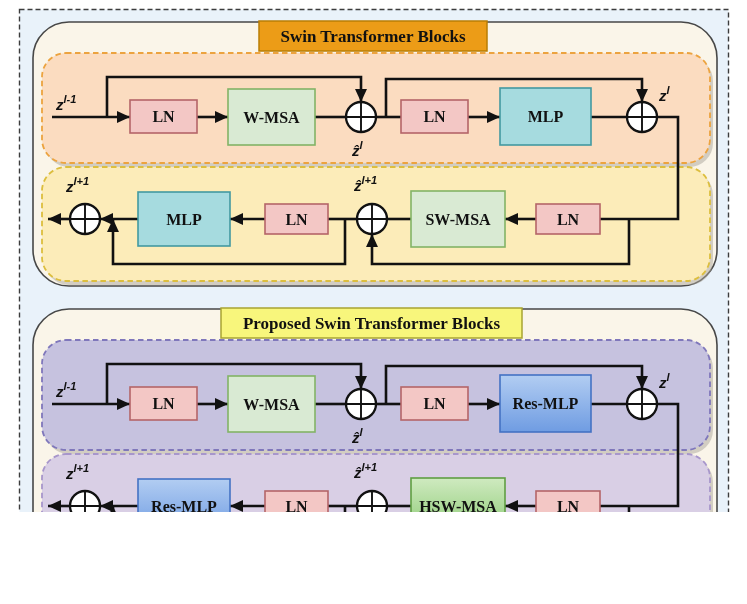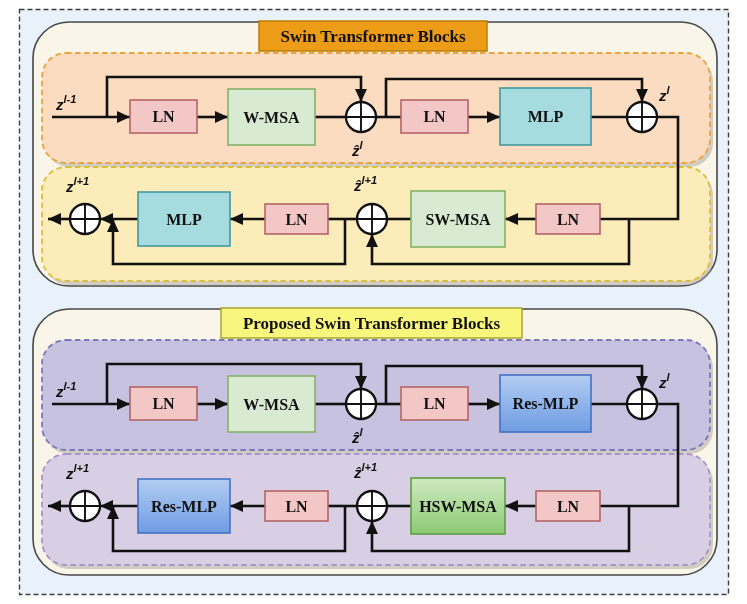--- a/index.html
+++ b/index.html
@@ -1,16 +1,16 @@
 <!DOCTYPE html>
 <html><head>
 <meta charset="utf-8">
 <style>
   html,body{margin:0;padding:0;background:#ffffff;}
-  .stage{width:747px;height:604px;position:relative;}
+  .stage{width:747px;height:512px;position:relative;}
   svg{display:block;}
   .wire{fill:none;stroke:#111111;stroke-width:2.6;stroke-linecap:butt;stroke-linejoin:miter;}
   .adder-circle{fill:#ffffff;stroke:#111111;stroke-width:2.3;}
   .adder-cross{fill:none;stroke:#111111;stroke-width:1.9;}
   .blk{stroke-width:1.6;}
   .blk-label{font:bold 16px "Liberation Serif", serif;fill:#111111;text-anchor:middle;}
   .hdr-label{font:bold 17px "Liberation Serif", serif;fill:#111111;text-anchor:middle;}
   .sig{font:italic bold 15px "Liberation Sans", sans-serif;fill:#111111;}
   .sig .sup{font-size:11px;}
   .row-shadow{fill:#a9a59b;opacity:0.5;}

